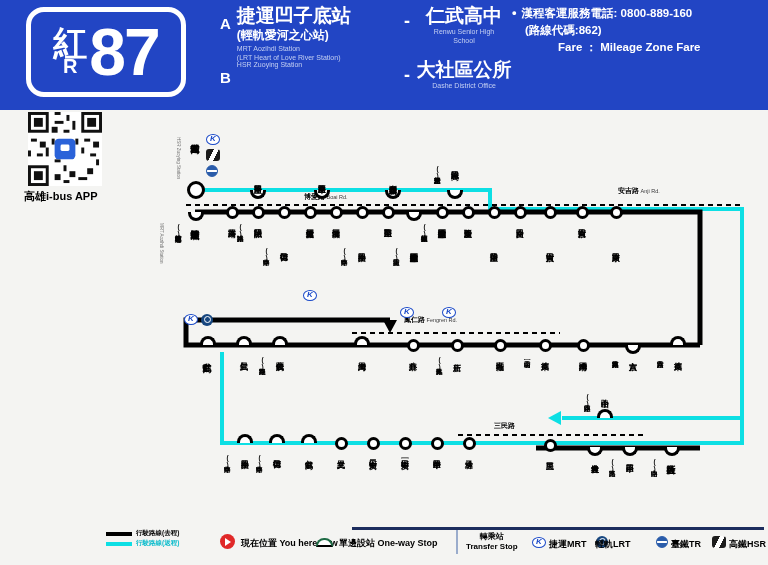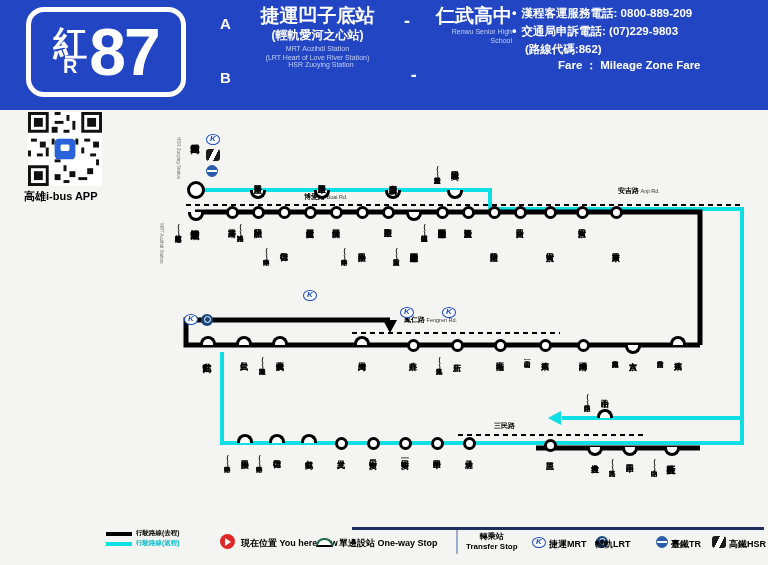--- a/index.html
+++ b/index.html
@@ -8,22 +8,22 @@
   
   .hdr{position:absolute;left:0;top:0;width:768px;height:110px;background:#2245c4;color:#fff;}
   .route-badge{position:absolute;left:26px;top:7px;width:160px;height:90px;border:5px solid #fff;
       border-radius:18px;box-sizing:border-box;display:flex;align-items:center;justify-content:center;}
   .rb-left{display:flex;flex-direction:column;align-items:center;line-height:.85;margin-right:2px;}
   .rb-kanji{font-size:34px;font-weight:bold;}
   .rb-letter{font-size:20px;font-weight:bold;}
   .rb-num{font-size:66px;font-weight:bold;line-height:1;letter-spacing:-2px;}
   .t-row{position:absolute;left:220px;display:flex;gap:6px;align-items:flex-start;width:292px;}
   .t-key{font-size:15px;font-weight:bold;margin-top:9px;}
-  .t-from{width:168px;text-align:center;}
-  .t-to{width:100px;text-align:right;}
+  .t-from{width:168px;text-align:left;}
+  .t-to{width:100px;text-align:center;}
   .t-zh{font-size:19px;font-weight:bold;line-height:1.1;white-space:nowrap;}
   .t-sub{font-size:12px;font-weight:bold;}
   .t-en{font-size:7px;color:#c3cff2;line-height:1.3;white-space:pre-line;}
   .t-dash{font-size:18px;font-weight:bold;margin-top:5px;}
   .info{position:absolute;left:512px;top:4px;margin:0;padding:0;list-style:none;width:256px;}
   .info li{font-size:11.5px;line-height:1.42;font-weight:bold;white-space:nowrap;}
   .info li.b::before{content:"\2022";font-size:13px;margin-right:5px;}
   .info li.nb{padding-left:13px;}
   .info li.nb2{padding-left:46px;}
   
@@ -96,25 +96,28 @@
 School</div>
       </div>
     </div>
 
     <div class="t-row" style="top:60px;">
       <span class="t-key">B</span>
       <div class="t-from">
         <div class="t-en">HSR Zuoying Station</div>
       </div>
       <span class="t-dash">-</span>
+      <div class="t-to">
+        <div class="t-zh">大社區公所</div>
+        <div class="t-en">Dashe District Office</div>
+      </div>
     </div>
 
     <ul class="info">
-      <li class="b">漢程客運服務電話:  0800-889-209</li>
-      <li class="b">交通局申訴電話:  (07)229-9803</li>
+      <li class="b">漢程客運服務電話:  0800-889-160</li>
       <li class="nb">(路線代碼:862)</li>
       <li class="nb2">Fare ： Mileage Zone Fare</li>
     </ul>
   </div>
 
   <div class="qr">
     <svg width="74" height="74" viewBox="0 0 25 25">
       <rect x="0" y="0" width="25" height="25" fill="#fff"></rect>
       <g fill="#111">
         <rect x="0" y="0" width="7" height="7"></rect>

